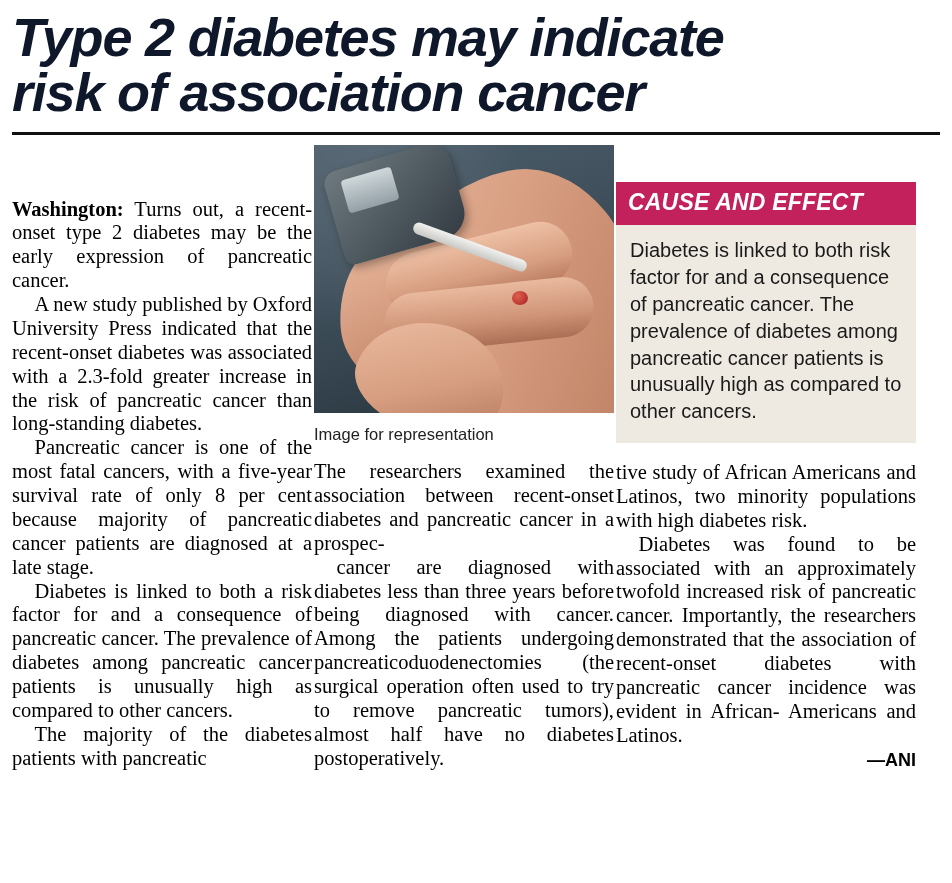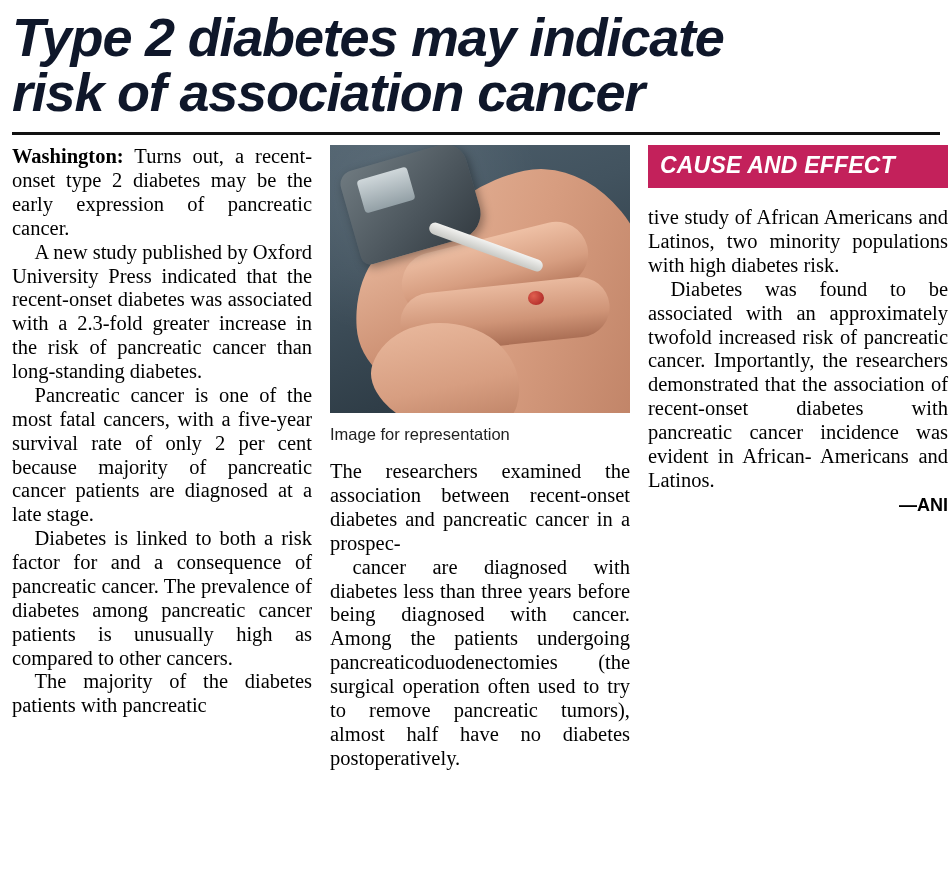--- a/index.html
+++ b/index.html
@@ -38,22 +38,23 @@
 
   .rule {
     height: 3px;
     background: #111;
     margin: 12px 4px 10px 4px;
   }
 
   
   .cols {
     display: flex;
-    gap: 18px;
+    gap: 2px;
     padding: 0 4px;
+    align-items: flex-end;
   }
   .col {
     width: 300px;
     flex: 0 0 300px;
   }
   .col p {
     margin: 0;
     font-size: 20.5px;
     line-height: 1.165;
     text-align: justify;
@@ -203,21 +204,21 @@
     <span class="l2">risk of association cancer</span>
   </h1>
 
   <div class="rule"></div>
 
   <div class="cols">
 
     <div class="col">
       <p><span class="lead">Washington:</span><span> Turns out, a recent-onset type 2 diabetes may be the early expression of pancreatic cancer.</span></p>
       <p>A new study published by Oxford University Press indicated that the recent-onset diabetes was associated with a 2.3-fold greater increase in the risk of pancreatic cancer than long-standing diabetes.</p>
-      <p>Pancreatic cancer is one of the most fatal cancers, with a five-year survival rate of only 2 per cent because majority of pancreatic cancer patients are diagnosed at a late stage.</p>
+      <p>Pancreatic cancer is one of the most fatal cancers, with a five-year survival rate of only 8 per cent because majority of pancreatic cancer patients are diagnosed at a late stage.</p>
       <p>Diabetes is linked to both a risk factor for and a consequence of pancreatic cancer. The prevalence of diabetes among pancreatic cancer patients is unusually high as compared to other cancers.</p>
       <p>The majority of the diabetes patients with pancreatic</p>
     </div>
 
     <div class="col">
       <div class="photo">
         <div class="bg"></div>
         <div class="hand-right"></div>
         <div class="finger-left"></div>
         <div class="finger-a"></div>
@@ -231,20 +232,21 @@
       <div class="caption">Image for representation</div>
       <div class="body-block">
         <p>The researchers examined the association between recent-onset diabetes and pancreatic cancer in a prospec-</p>
         <p>cancer are diagnosed with diabetes less than three years before being diagnosed with cancer. Among the patients undergoing pancreaticoduodenectomies (the surgical operation often used to try to remove pancreatic tumors), almost half have no diabetes postoperatively.</p>
       </div>
     </div>
 
     <div class="col">
       <div class="factbox">
         <div class="factbox-header">CAUSE AND EFFECT</div>
+        <div class="factbox-body">Diabetes is linked to both risk factor for and a consequence of pancreatic cancer. The prevalence of diabetes among pancreatic cancer patients is unusually high as compared to other cancers.</div>
       </div>
       <div class="body-block">
         <p>tive study of African Americans and Latinos, two minority populations with high diabetes risk.</p>
         <p>Diabetes was found to be associated with an approximately twofold increased risk of pancreatic cancer. Importantly, the researchers demonstrated that the association of recent-onset diabetes with pancreatic cancer incidence was evident in African- Americans and Latinos.</p>
       </div>
       <div class="credit">—ANI</div>
     </div>
 
   </div>
 </div>

